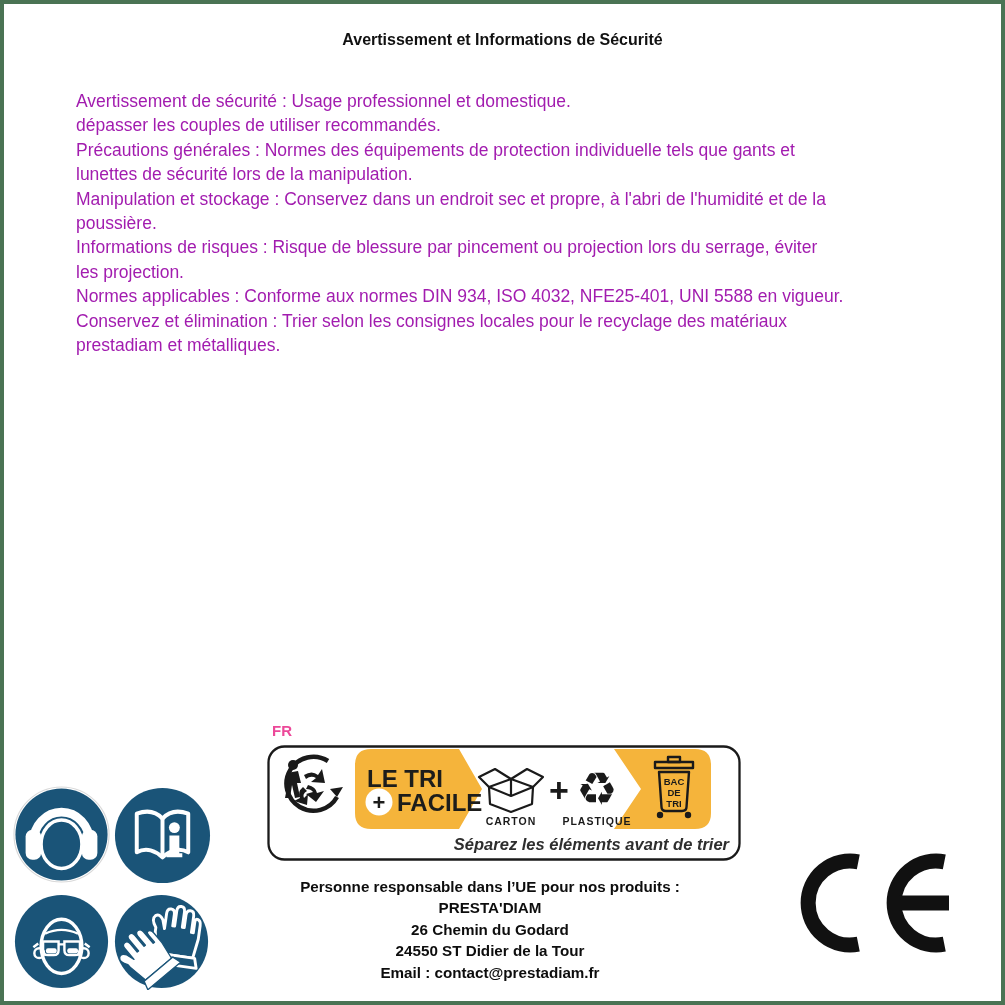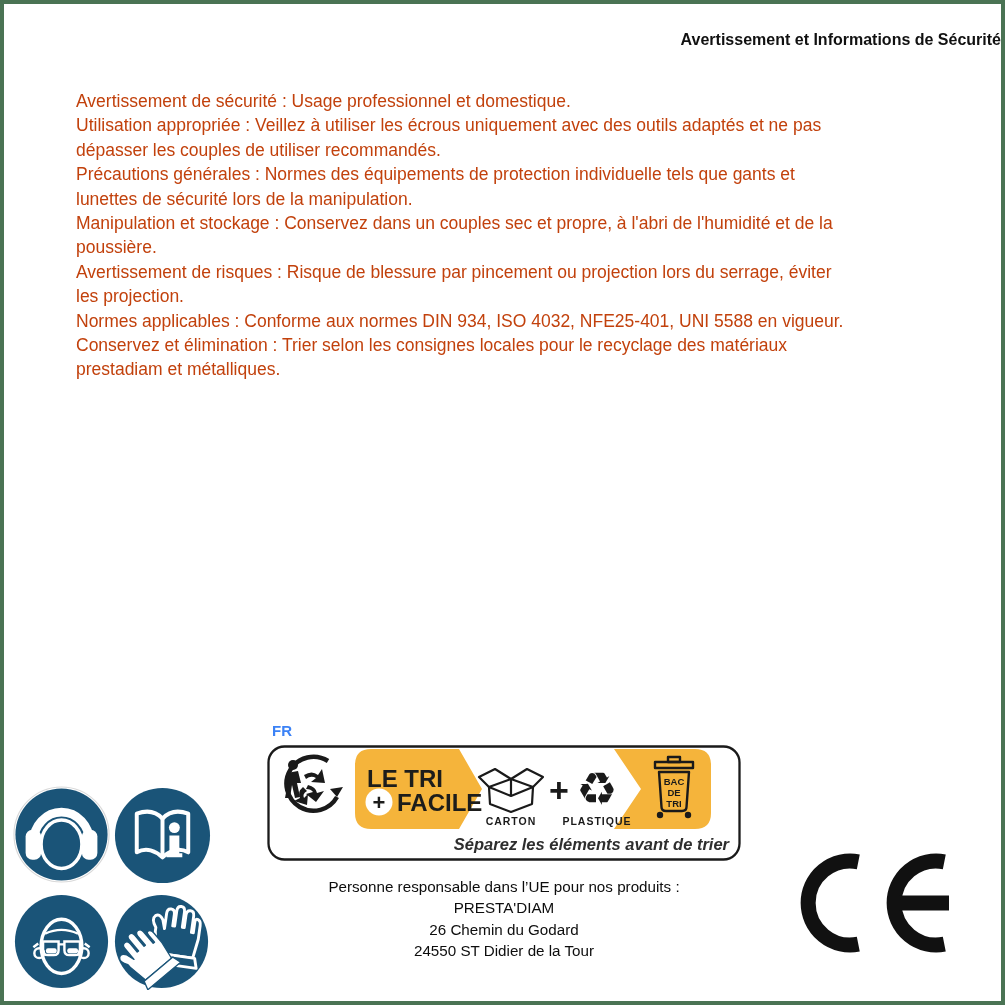--- a/index.html
+++ b/index.html
@@ -8,62 +8,61 @@
     width:1005px;height:1005px;
     box-sizing:border-box;
     border:4px solid #4A7354;
     background:#ffffff;
     font-family:"Liberation Sans", sans-serif;
     color:#111111;
     overflow:hidden;
   }
   .title{
     position:absolute;top:27px;left:0;width:100%;
-    text-align:right;font-weight:bold;font-size:16px;color:#111;
+    text-align:center;font-weight:bold;font-size:16px;color:#111;
   }
   .body-text{
     position:absolute;left:72px;top:85px;width:910px;
-    font-size:17.5px;line-height:24.4px;color:#c2410c;
+    font-size:17.5px;line-height:24.4px;color:#a21caf;
   }
   .body-text .line{white-space:nowrap;}
   .ppe-icon{position:absolute;}
   .fr-code{
     position:absolute;left:268px;top:718px;
-    font-size:15px;font-weight:bold;color:#3b82f6;
+    font-size:15px;font-weight:bold;color:#ec4899;
   }
   .tri-label{position:absolute;left:263px;top:741px;}
   .tri-tagline{font-weight:bold;font-size:24px;fill:#1d1d1b;}
   .tri-plus{font-weight:bold;font-size:22px;fill:#1d1d1b;}
   .mat-label{font-weight:bold;font-size:10.5px;letter-spacing:1px;fill:#1a1a1a;text-anchor:middle;}
   .mat-plus{font-weight:bold;font-size:34px;fill:#1a1a1a;text-anchor:middle;}
   .recycle-glyph{font-family:"DejaVu Sans", sans-serif;font-size:46px;fill:#1a1a1a;text-anchor:middle;}
   .bin-text{font-weight:bold;font-size:9.5px;fill:#1a1a1a;text-anchor:middle;}
   .sep-note{font-style:italic;font-weight:bold;font-size:16.5px;fill:#2e2e2e;text-anchor:end;}
   .contact{
-    position:absolute;left:230px;top:872px;width:540px;
-    text-align:center;font-weight:normal;font-size:15.2px;line-height:21.4px;color:#0d0d0d;
+    position:absolute;left:216px;top:872px;width:540px;
+    text-align:center;font-weight:bold;font-size:15.2px;line-height:21.4px;color:#0d0d0d;
   }
   .ce-mark{position:absolute;left:795px;top:847px;}
 </style>
 </head>
 <body>
 
 <div class="page">
 
   <div class="title">Avertissement et Informations de Sécurité</div>
 
   <div class="body-text">
     <div class="line">Avertissement de sécurité : Usage professionnel et domestique.</div>
-    <div class="line">Utilisation appropriée : Veillez à utiliser les écrous uniquement avec des outils adaptés et ne pas</div>
     <div class="line">dépasser les couples de utiliser recommandés.</div>
     <div class="line">Précautions générales : Normes des équipements de protection individuelle tels que gants et</div>
     <div class="line">lunettes de sécurité lors de la manipulation.</div>
-    <div class="line">Manipulation et stockage : Conservez dans un couples sec et propre, à l'abri de l'humidité et de la</div>
+    <div class="line">Manipulation et stockage : Conservez dans un endroit sec et propre, à l'abri de l'humidité et de la</div>
     <div class="line">poussière.</div>
-    <div class="line">Avertissement de risques : Risque de blessure par pincement ou projection lors du serrage, éviter</div>
+    <div class="line">Informations de risques : Risque de blessure par pincement ou projection lors du serrage, éviter</div>
     <div class="line">les projection.</div>
     <div class="line">Normes applicables : Conforme aux normes DIN 934, ISO 4032, NFE25-401, UNI 5588 en vigueur.</div>
     <div class="line">Conservez et élimination : Trier selon les consignes locales pour le recyclage des matériaux</div>
     <div class="line">prestadiam et métalliques.</div>
   </div>
 
   <svg class="ppe-icon" style="left:9px;top:782px" width="97" height="97" viewBox="0 0 100 100">
     <circle cx="50" cy="50" r="49" fill="none" stroke="#d9d9d9" stroke-width="1.2"></circle>
     <circle cx="50" cy="50" r="47.5" fill="#1A5478"></circle>
     <g stroke="#ffffff" fill="none">
@@ -165,20 +164,21 @@
     </g>
 
     <text x="462" y="105" class="sep-note">Séparez les éléments avant de trier</text>
   </svg>
 
   <div class="contact">
     <div>Personne responsable dans l’UE pour nos produits :</div>
     <div>PRESTA'DIAM</div>
     <div>26 Chemin du Godard</div>
     <div>24550 ST Didier de la Tour</div>
+    <div>Email : contact@prestadiam.fr</div>
   </div>
 
   <svg class="ce-mark" width="160" height="104" viewBox="0 0 160 104">
     <g stroke="#111111" stroke-width="15" fill="none">
       <path d="M59.3,10.8 A42,42 0 1 0 59.3,93.2"></path>
       <path d="M145.3,10.8 A42,42 0 1 0 145.3,93.2"></path>
       <path d="M100,52 H150"></path>
     </g>
   </svg>
 

